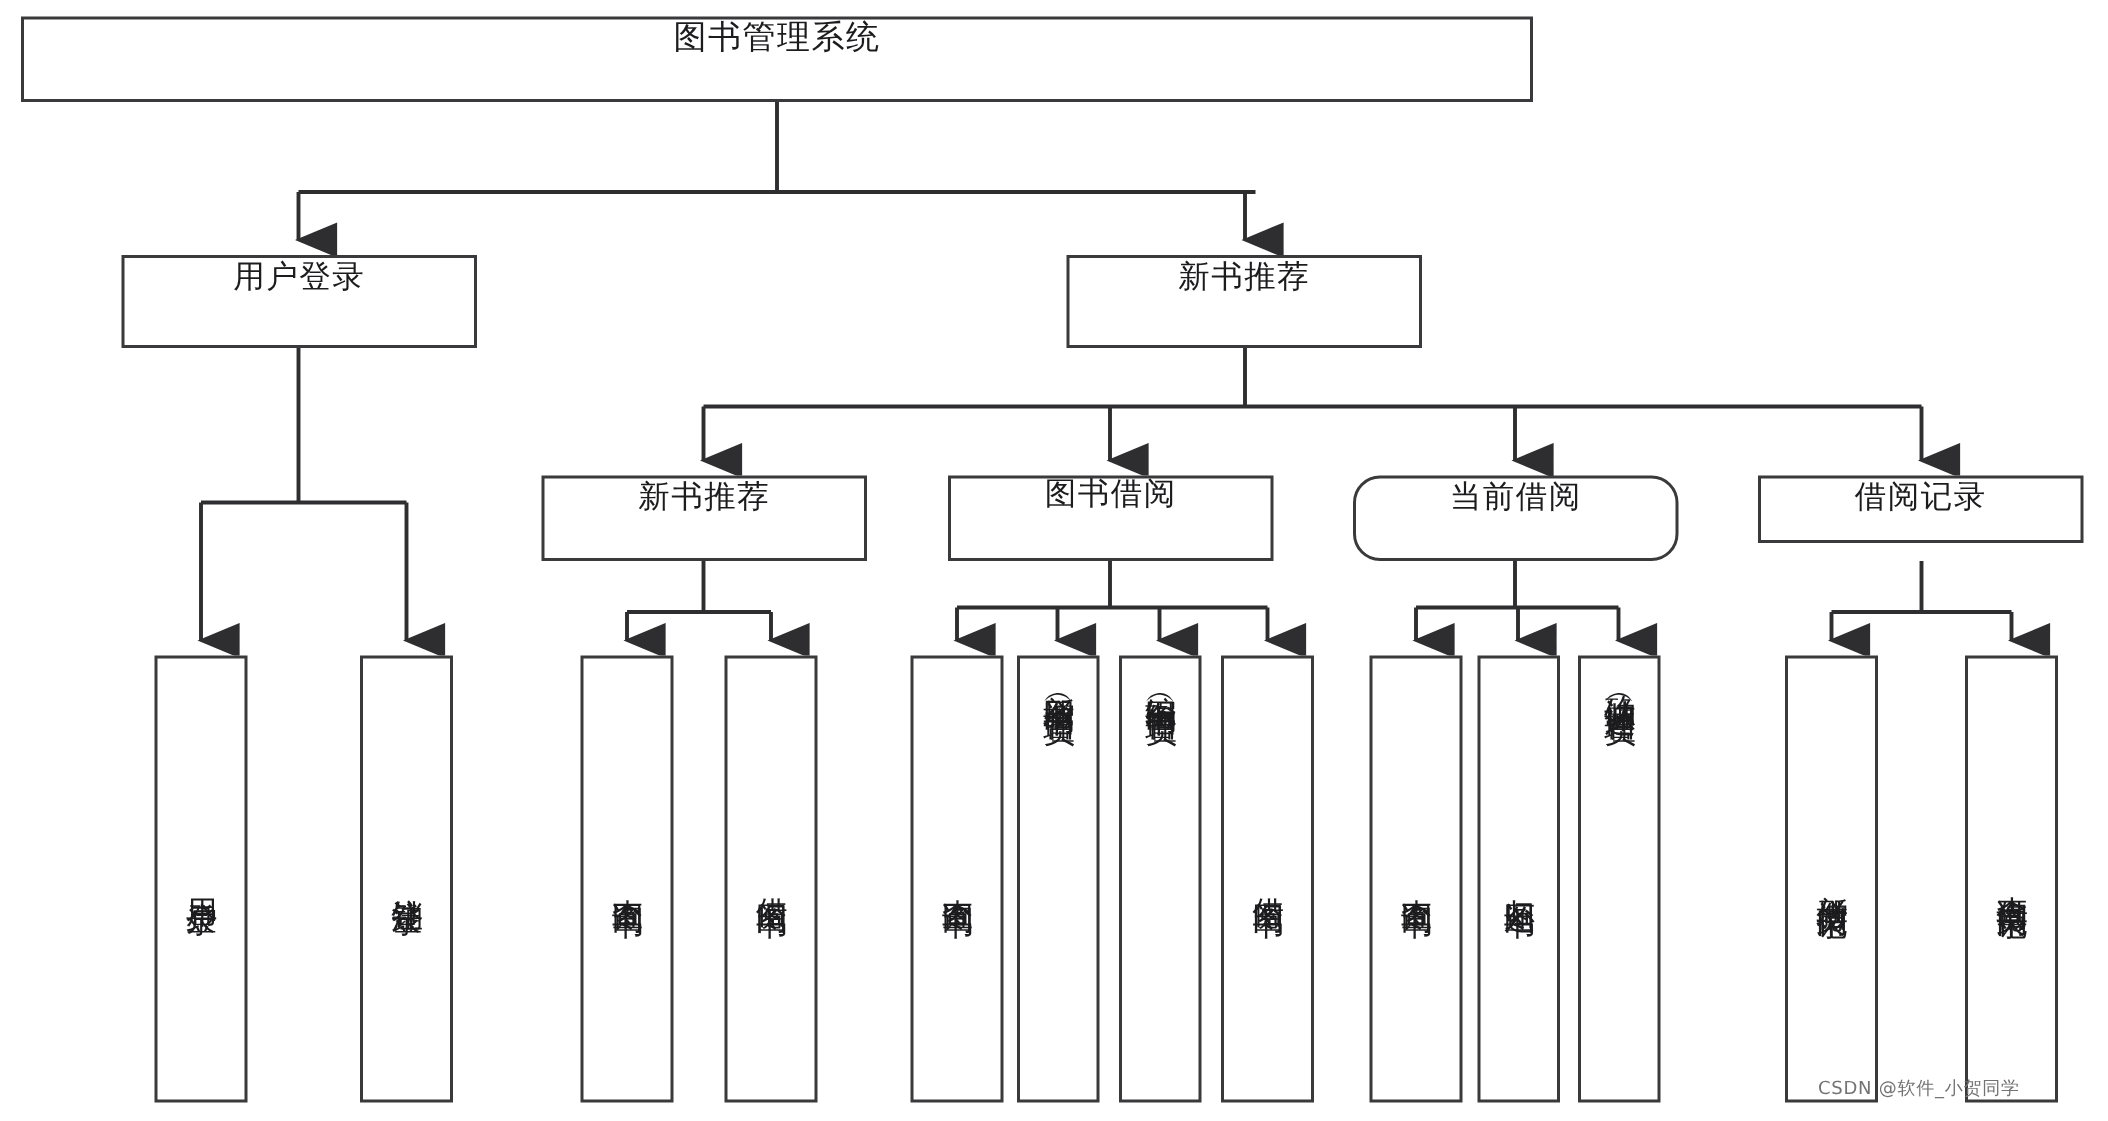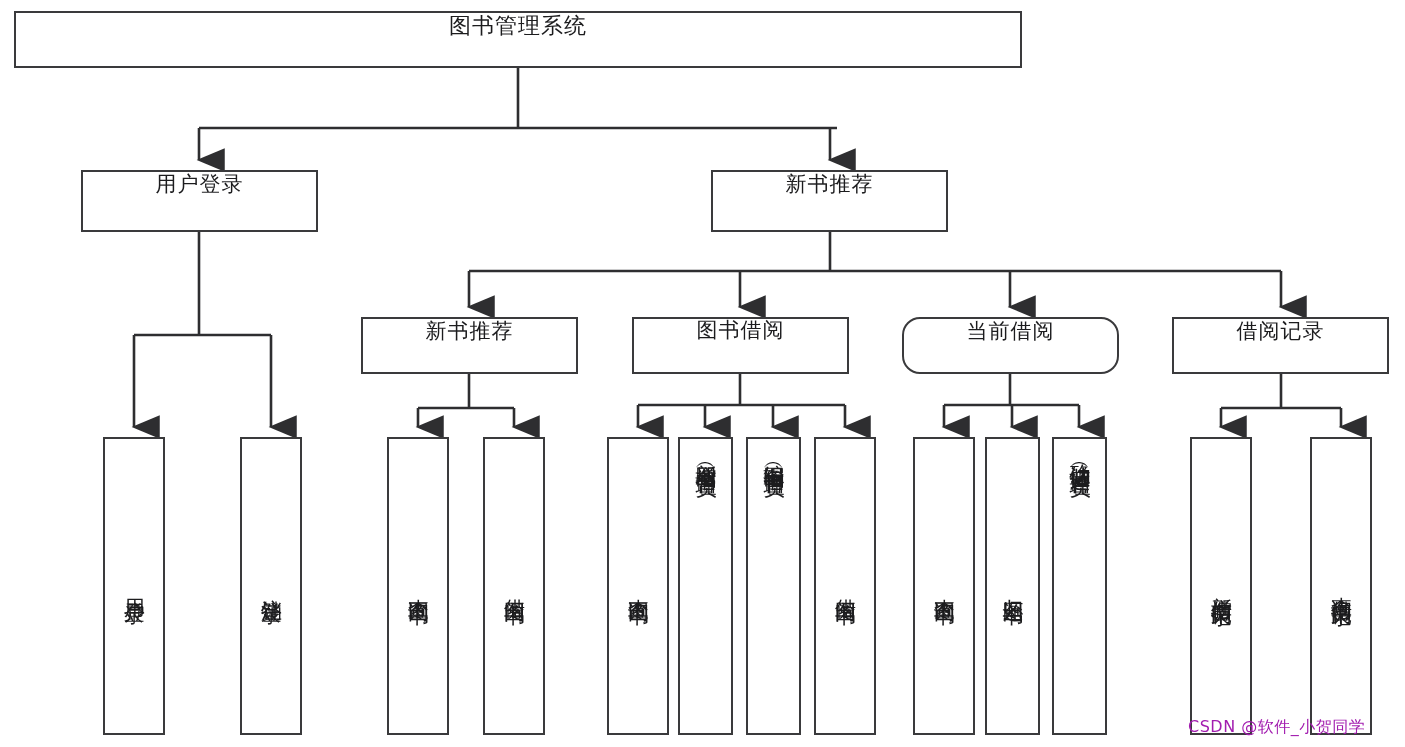--- a/index.html
+++ b/index.html
@@ -55,25 +55,26 @@
     letter-spacing: 2px;
     white-space: nowrap;
     color: #1c1c1e;
   }
   .leaf.center-v {
     align-items: center;
     padding-top: 0;
   }
   .watermark {
     position: absolute;
-    font-size: 16px;
-    color: #a21caf;
+    font-size: 12px;
+    color: #737373;
     letter-spacing: 0.5px;
     white-space: nowrap;
     font-family: "DejaVu Sans", "Liberation Sans", sans-serif;
+    margin-left: 24px;
   }
 </style>
 </head>
 <body>
 
 <div id="canvas">
 
   <svg class="wires" viewBox="0 0 1405 747" xmlns="http://www.w3.org/2000/svg">
     <defs>
       <marker id="arr" viewBox="0 0 10 12" refX="5" refY="11" markerWidth="9" markerHeight="11" orient="auto-start-reverse">
@@ -137,21 +138,21 @@
 
   <div class="node h" style="left:361px;top:317px;width:217px;height:57px;">
     <span>新书推荐</span>
   </div>
   <div class="node h" style="left:632px;top:317px;width:217px;height:57px;font-family:Liberation Mono, monospace;">
     <span>图书借阅</span>
   </div>
   <div class="node h" style="left:902px;top:317px;width:217px;height:57px;border-radius:18px;">
     <span>当前借阅</span>
   </div>
-  <div class="node h" style="left:1172px;top:317px;width:217px;height:57px;">
+  <div class="node h" style="left:1172px;top:317px;width:217px;height:45px;">
     <span>借阅记录</span>
   </div>
 
   <div class="node leaf center-v" style="left:103px;top:437px;width:62px;height:298px;">
     <span class="vlabel">用户登录</span>
   </div>
   <div class="node leaf center-v" style="left:240px;top:437px;width:62px;height:298px;">
     <span class="vlabel">注销登录</span>
   </div>
 

